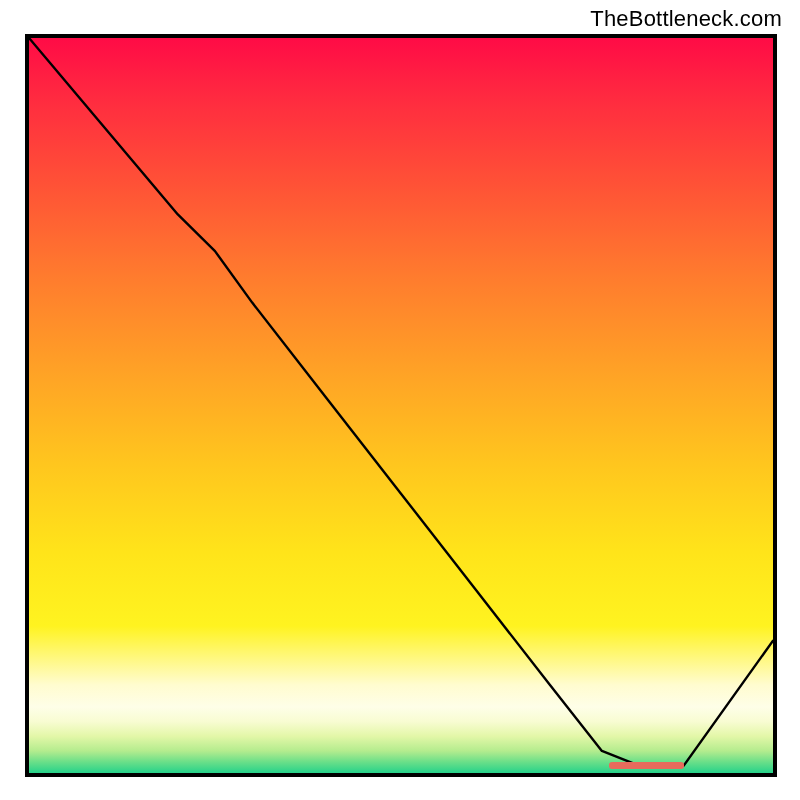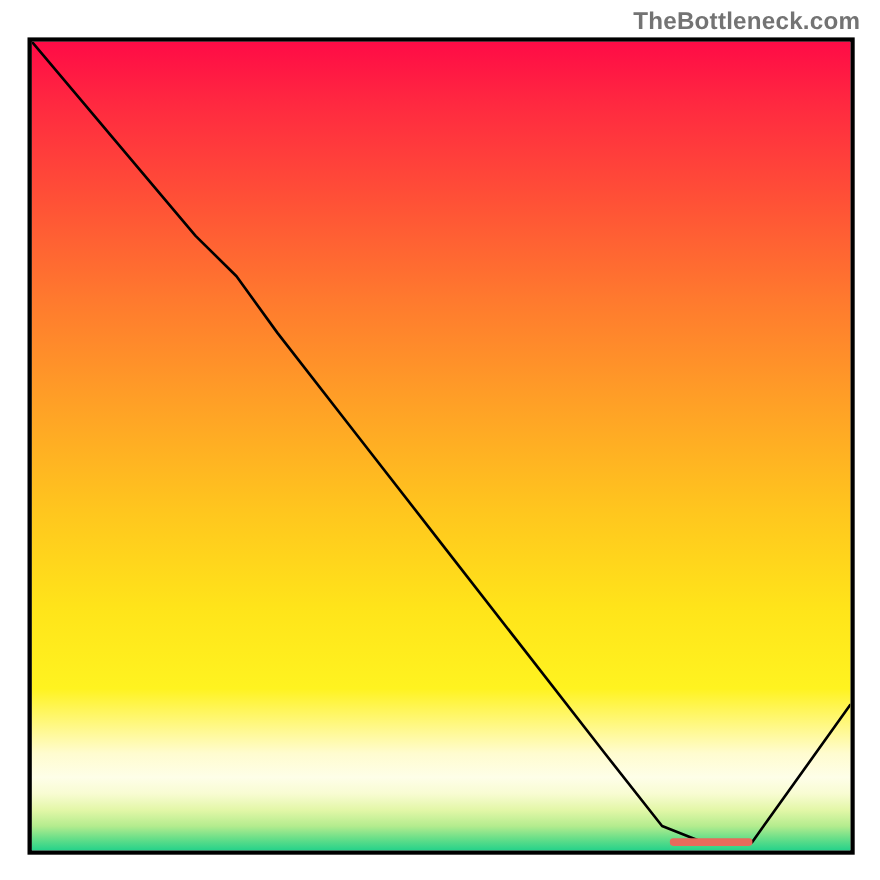--- a/index.html
+++ b/index.html
@@ -14,22 +14,22 @@
   .stage {
     position: relative;
     width: 800px;
     height: 800px;
   }
   .watermark {
     position: absolute;
     top: 6px;
     right: 18px;
     font-size: 22px;
-    font-weight: 700;
-    color: #737373;
+    font-weight: 400;
+    color: #000000;
     letter-spacing: 0.2px;
   }
   .frame {
     position: absolute;
     left: 25px;
     right: 23px;
     top: 34px;
     bottom: 23px;
     border: 4px solid #000;
     box-sizing: border-box;

